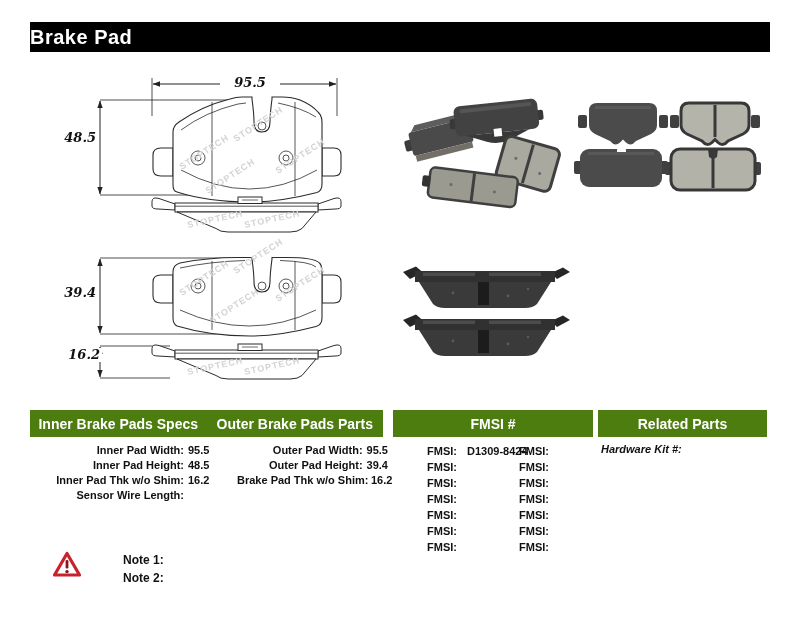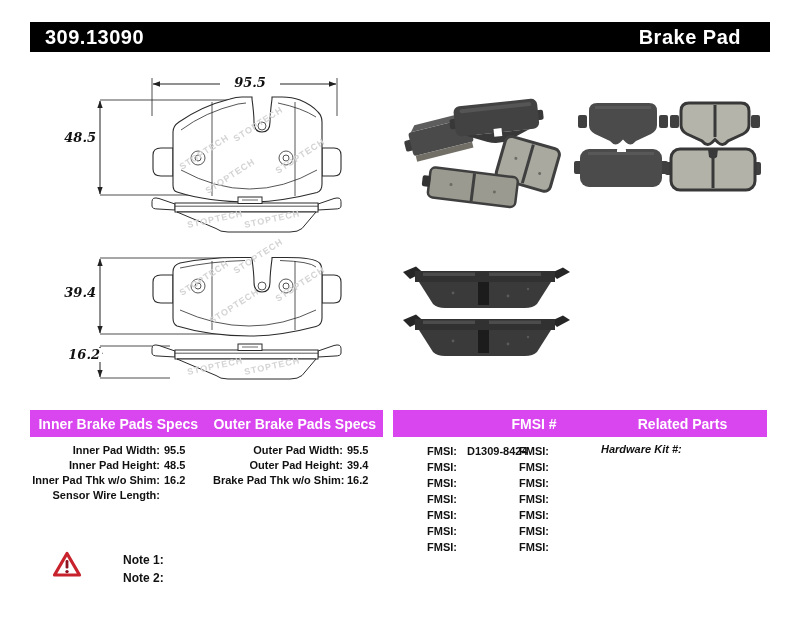--- a/index.html
+++ b/index.html
@@ -5,26 +5,26 @@
   html,body{margin:0;padding:0;background:#fff;}
   body{width:800px;height:619px;position:relative;overflow:hidden;
        font-family:"Liberation Sans",sans-serif;color:#111;}
   .abs{position:absolute;}
   
   .topbar{left:30px;top:22px;width:740px;height:30px;background:#000;color:#fff;
           display:flex;justify-content:space-between;align-items:center;}
   .topbar .pn{font-size:20px;font-weight:bold;padding-left:15px;letter-spacing:.5px;}
   .topbar .pt{font-size:20px;font-weight:bold;padding-right:29px;letter-spacing:.5px;}
   
-  .secbar{top:410px;height:27px;background:#d946ef;color:#fff;display:flex;
+  .secbar{top:410px;height:27px;background:#4d7c0f;color:#fff;display:flex;
           align-items:center;justify-content:center;font-size:14px;font-weight:bold;}
   .secbar.split span{width:50%;text-align:center;}
   
   .speccol{line-height:15px;font-size:11px;font-weight:bold;}
-  .specrow{display:flex;height:15px;white-space:nowrap;}
+  .specrow{display:flex;height:15px;white-space:nowrap;margin-left:24px;}
   .specrow .lbl{width:130px;text-align:right;}
   .specrow .val{margin-left:4px;text-align:left;}
   
   .fmsicol{line-height:16px;font-size:11px;font-weight:bold;}
   .fmsirow{display:flex;height:16px;white-space:nowrap;padding-left:24px;}
   .fmsirow .lbl{min-width:32px;}
   .fmsirow .val{margin-left:8px;}
   .relrow{font-size:11px;font-weight:bold;white-space:nowrap;}
   
   .dim{font-family:"DejaVu Serif","Liberation Serif",serif;font-style:italic;
@@ -33,21 +33,20 @@
   .dim.rt{text-align:right;}
   
   .note{font-size:12px;font-weight:bold;line-height:18px;padding-left:28px;}
   svg text.wm{font-family:"Liberation Sans",sans-serif;font-weight:bold;
        font-size:9px;fill:#d4d4d4;letter-spacing:1px;}
 </style>
 </head>
 <body>
 
 <div class="abs topbar">
-  <span class="pn">309.13090</span>
   <span class="pt">Brake Pad</span>
 </div>
 
 <svg class="abs" style="left:40px;top:70px;" width="320" height="320" viewBox="0 0 320 320">
   <defs>
     <marker id="arr" viewBox="0 0 10 10" refX="9" refY="5" markerWidth="8" markerHeight="8" orient="auto-start-reverse">
       <path d="M0,1.6 L9.5,5 L0,8.4 z" fill="#222"></path>
     </marker>
     <g id="sideview">
       <path d="M135,134 L119,128.5 Q112,126.5 112,131.5 L112,136 Q112,139 118,139 L135,140 Z" fill="#fff" stroke="#2b2b2b" stroke-width="1"></path>
@@ -229,23 +228,23 @@
   </g>
 
   <g>
     <use href="#edgepad" x="8" y="180"></use>
     <use href="#edgepad" x="8" y="228"></use>
   </g>
 </svg>
 
 <div class="abs secbar split" style="left:30px;width:353px;">
   <span>Inner Brake Pads Specs</span>
-  <span>Outer Brake Pads Specs</span>
-</div>
-<div class="abs secbar" style="left:393px;width:200px;padding-left:41px;">
+  <span>Outer Brake Pads Parts</span>
+</div>
+<div class="abs secbar" style="left:393px;width:200px;">
   <span>FMSI #</span>
 </div>
 <div class="abs secbar" style="left:598px;width:169px;">
   <span>Related Parts</span>
 </div>
 
 <div class="abs speccol" style="left:30px;top:443px;width:180px;">
   <div class="specrow">
     <span class="lbl">Inner Pad Width:</span>
     <span class="val">95.5</span>

